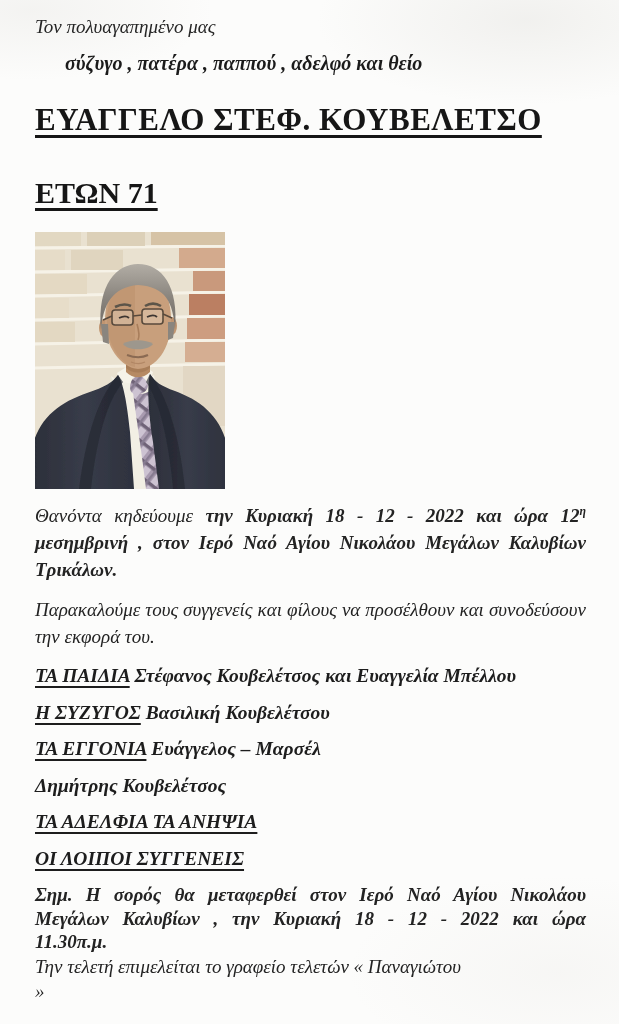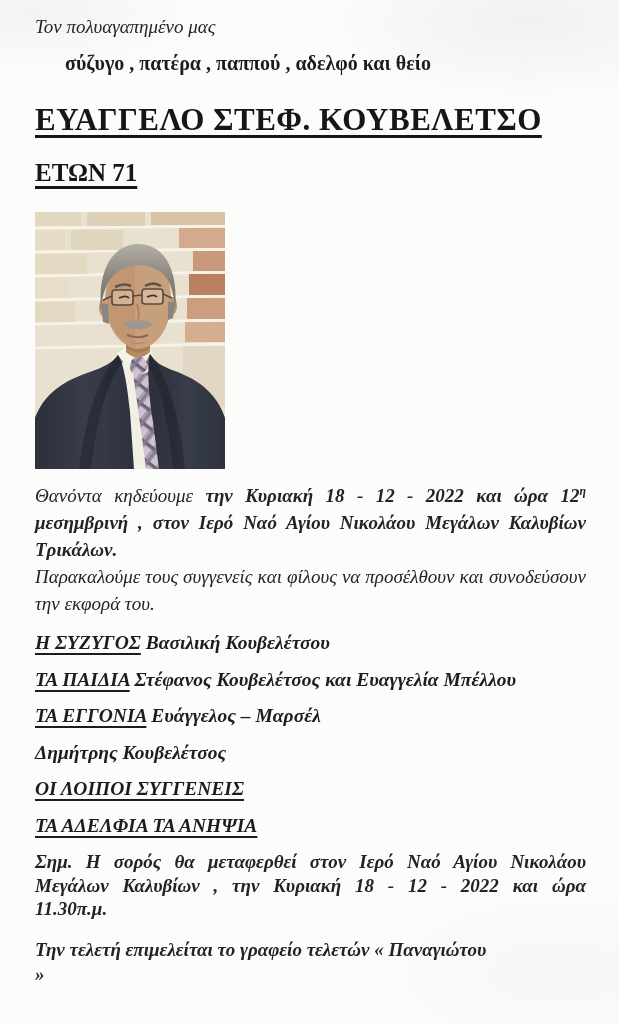--- a/index.html
+++ b/index.html
@@ -21,40 +21,41 @@
       #fcfcfb;
     padding: 14px 33px 4px 35px;
   }
   .intro {
     font-style: italic;
     font-size: 19px;
     line-height: 25px;
     color: #262626;
   }
   .relations {
+    font-style: italic;
     font-weight: bold;
     font-size: 20px;
     line-height: 26px;
     margin-top: 11px;
     margin-left: 30px;
     color: #1b1b1b;
   }
   .name-heading {
     margin-top: 25px;
     font-size: 31px;
     line-height: 37px;
     font-weight: bold;
     font-style: normal;
     letter-spacing: 0.5px;
     white-space: nowrap;
     color: #161616;
   }
   .age-heading {
-    margin-top: 16px;
-    font-size: 25px;
+    margin-top: 36px;
+    font-size: 30px;
     line-height: 37px;
     font-weight: bold;
     white-space: nowrap;
     color: #161616;
   }
   .u-thick {
     text-decoration: underline;
     text-decoration-thickness: 3px;
     text-underline-offset: 5px;
     text-align: center;
@@ -74,21 +75,21 @@
   }
   .justify { text-align: justify; text-align-last: left; }
   .b { font-weight: bold; }
   .funeral { margin-top: 13px; }
   .funeral sup {
     font-size: 0.62em;
     vertical-align: super;
     line-height: 0;
     font-weight: bold;
   }
-  .invitation { margin-top: 0; }
+  .invitation { margin-top: 13px; }
   .family { margin-top: 14px; }
   .family-line {
     font-style: italic;
     font-weight: bold;
     font-size: 19.5px;
     line-height: 24px;
     margin-bottom: 12.5px;
     white-space: nowrap;
     color: #1d1d1d;
   }
@@ -97,22 +98,22 @@
     text-decoration-thickness: 2px;
     text-underline-offset: 3.5px;
   }
   .note {
     margin-top: 4px;
     font-weight: bold;
     line-height: 23.5px;
     word-spacing: 3px;
   }
   .organizer {
-    margin-top: 16px;
-    font-weight: bold;
+    margin-top: 0;
+    font-weight: normal;
     line-height: 25px;
   }
 </style>
 </head>
 <body>
 
 <div class="page">
 
   <p class="intro">Τον πολυαγαπημένο μας</p>
 
@@ -220,25 +221,25 @@
         <path d="M 96 130 C 101 132 106 132 110 130" stroke="#a87e5c" stroke-width="1.2" fill="none" opacity="0.7"></path>
       </g>
     </svg>
   </div>
 
   <p class="para justify funeral"><span>Θανόντα κηδεύουμε </span><span class="b">την Κυριακή 18 - 12 - 2022 και ώρα 12</span><sup>η</sup><span class="b"> μεσημβρινή , στον Ιερό Ναό Αγίου Νικολάου Μεγάλων Καλυβίων Τρικάλων.</span></p>
 
   <p class="para justify invitation">Παρακαλούμε τους συγγενείς και φίλους να προσέλθουν και συνοδεύσουν την εκφορά του.</p>
 
   <div class="family">
+    <p class="family-line"><span class="family-label">ΤΑ ΠΑΙΔΙΑ</span><span> Στέφανος Κουβελέτσος και Ευαγγελία Μπέλλου</span></p>
     <p class="family-line"><span class="family-label">Η ΣΥΖΥΓΟΣ</span><span> Βασιλική Κουβελέτσου</span></p>
-    <p class="family-line"><span class="family-label">ΤΑ ΠΑΙΔΙΑ</span><span> Στέφανος Κουβελέτσος και Ευαγγελία Μπέλλου</span></p>
     <p class="family-line"><span class="family-label">ΤΑ ΕΓΓΟΝΙΑ</span><span> Ευάγγελος – Μαρσέλ</span></p>
     <p class="family-line"><span class="family-label"></span><span>Δημήτρης Κουβελέτσος</span></p>
+    <p class="family-line"><span class="family-label">ΤΑ ΑΔΕΛΦΙΑ ΤΑ ΑΝΗΨΙΑ</span><span></span></p>
     <p class="family-line"><span class="family-label">ΟΙ ΛΟΙΠΟΙ ΣΥΓΓΕΝΕΙΣ</span><span></span></p>
-    <p class="family-line"><span class="family-label">ΤΑ ΑΔΕΛΦΙΑ ΤΑ ΑΝΗΨΙΑ</span><span></span></p>
   </div>
 
   <p class="para justify note">Σημ. Η σορός θα μεταφερθεί στον Ιερό Ναό Αγίου Νικολάου Μεγάλων Καλυβίων , την Κυριακή 18 - 12 - 2022 και ώρα 11.30π.μ.</p>
 
   <p class="para organizer"><span>Την τελετή επιμελείται το γραφείο τελετών « Παναγιώτου</span><br><span>»</span></p>
 
 </div>
 
 </body></html>

